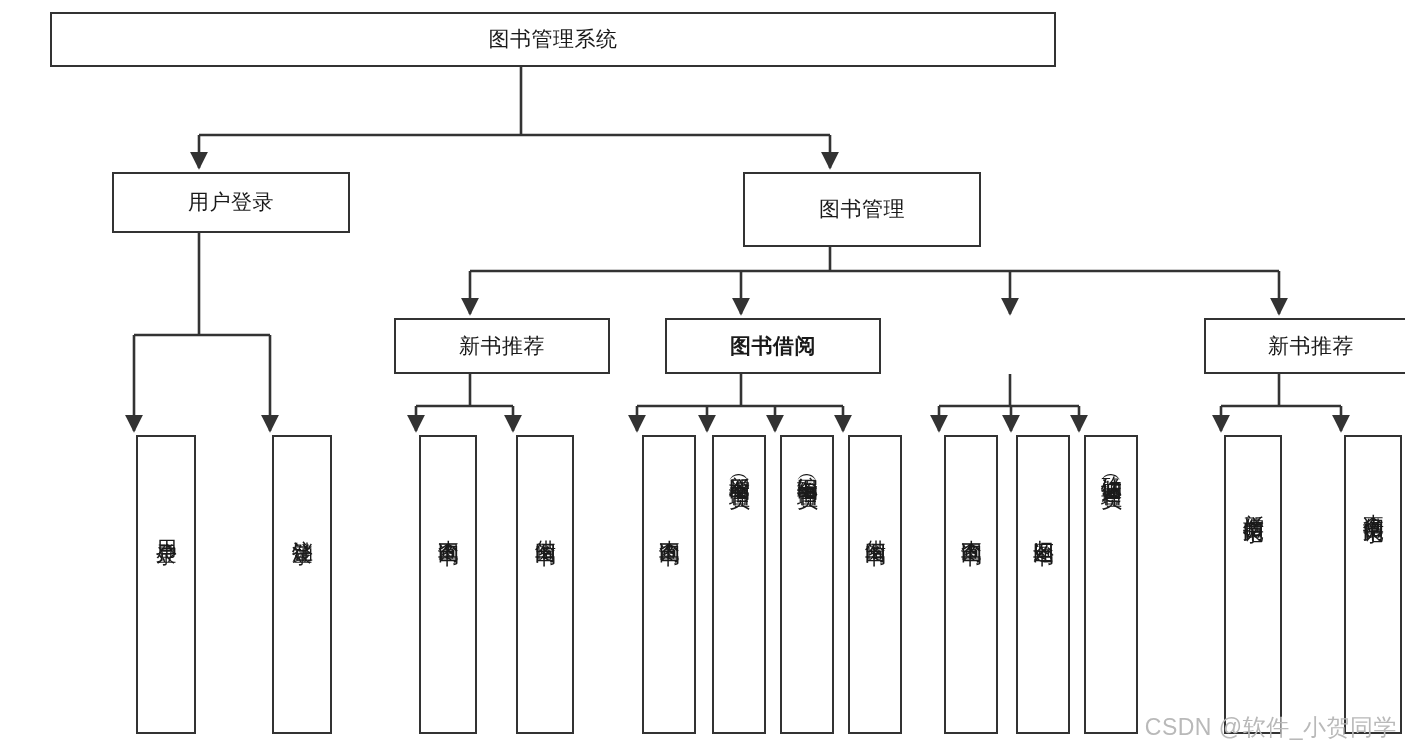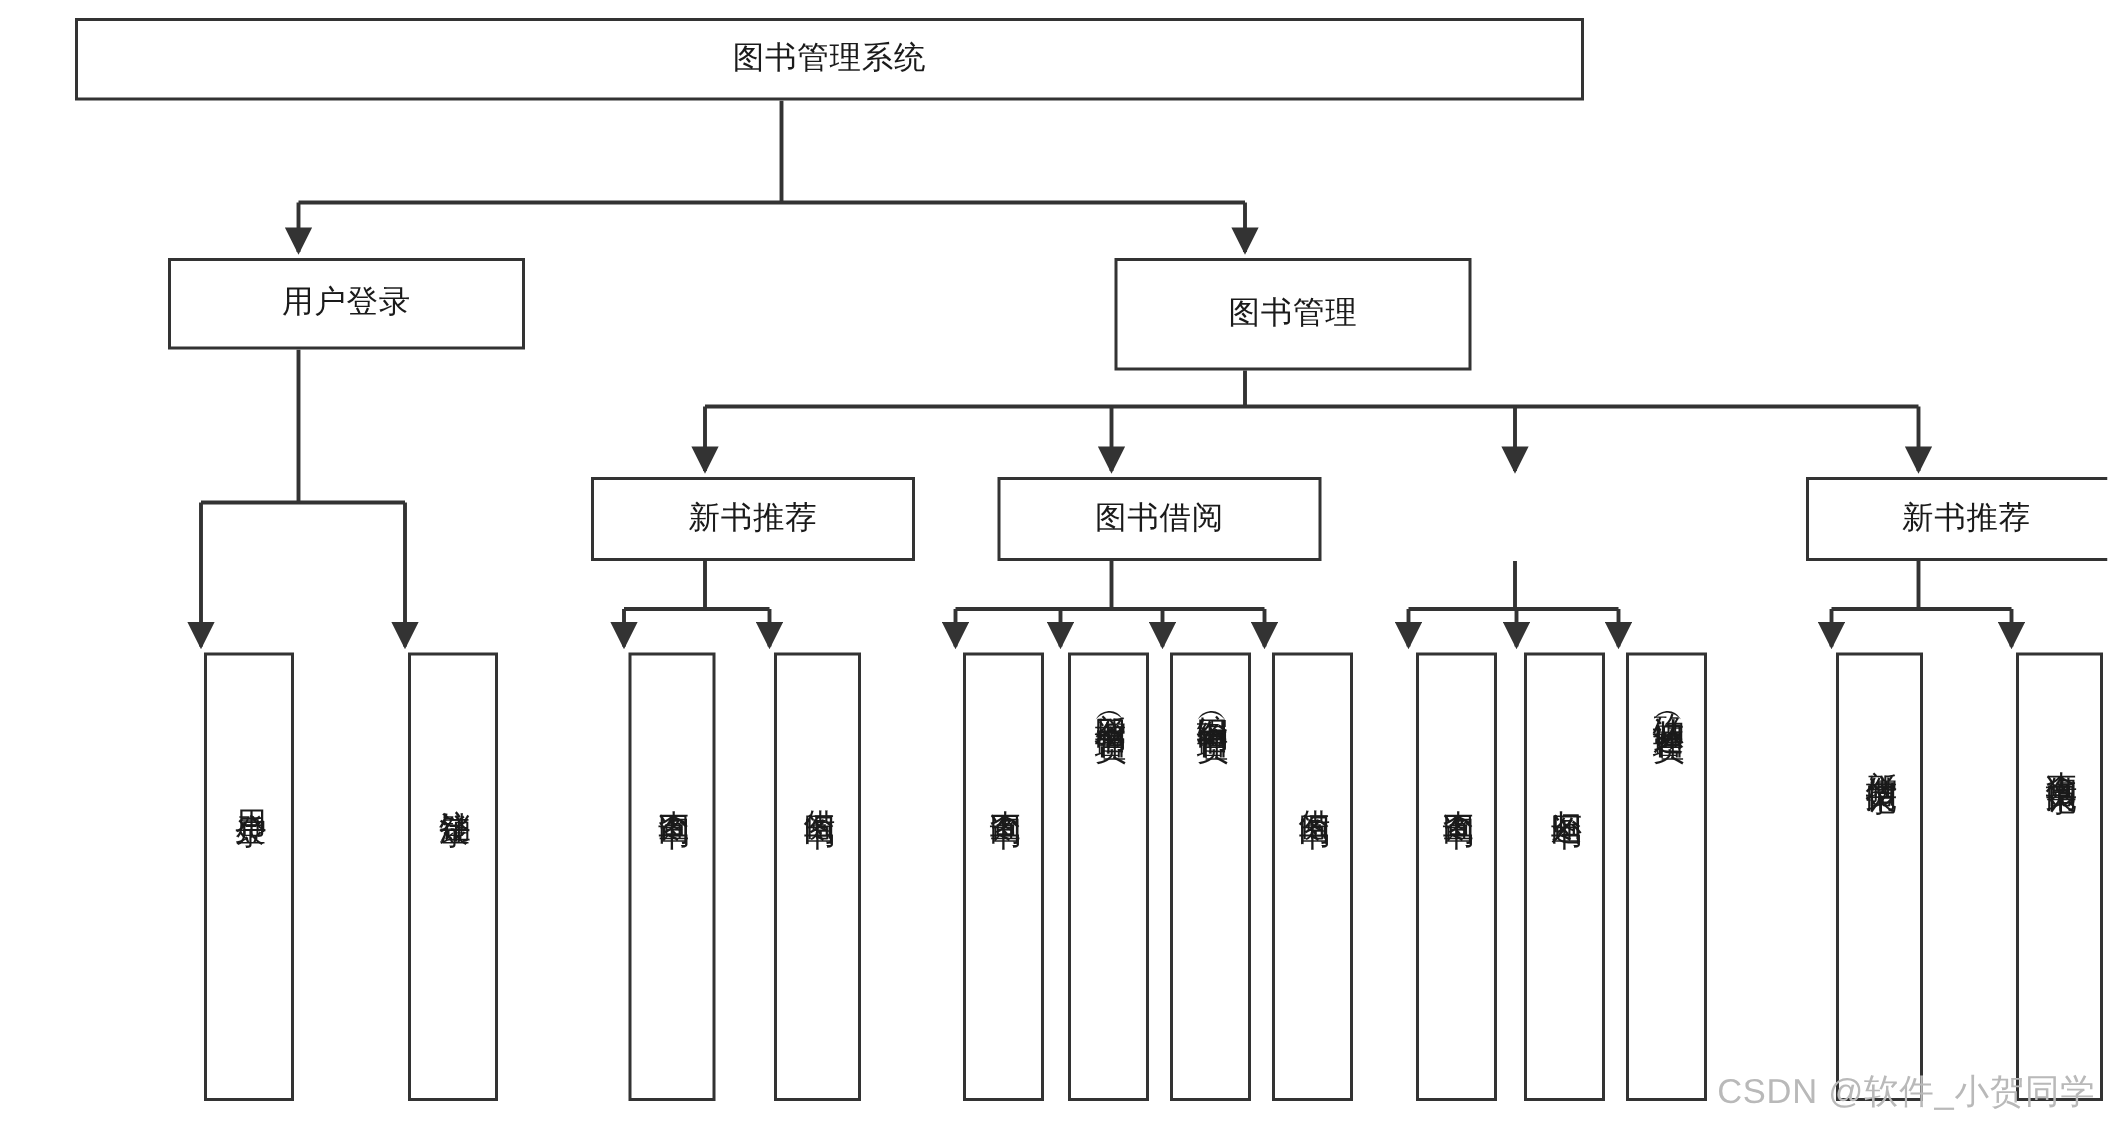--- a/index.html
+++ b/index.html
@@ -140,21 +140,21 @@
   <div class="node" style="left:80px; top:172px; width:238px; height:61px;">
     <span class="label">用户登录</span>
   </div>
   <div class="node" style="left:711px; top:172px; width:238px; height:75px;">
     <span class="label">图书管理</span>
   </div>
 
   <div class="node" style="left:362px; top:318px; width:216px; height:56px;">
     <span class="label">新书推荐</span>
   </div>
-  <div class="node" style="left:633px; top:318px; width:216px; height:56px;">
+  <div class="node" style="left:633px; top:318px; width:216px; height:56px;font-weight:bold;">
     <span class="label">图书借阅</span>
   </div>
   <div class="node" style="left:1172px; top:318px; width:214px; height:56px;">
     <span class="label">新书推荐</span>
   </div>
 
   <div class="node vertical mid" style="left:104px; top:435px; width:60px; height:299px;">
     <span class="label">用户登录</span>
   </div>
   <div class="node vertical mid" style="left:240px; top:435px; width:60px; height:299px;">

